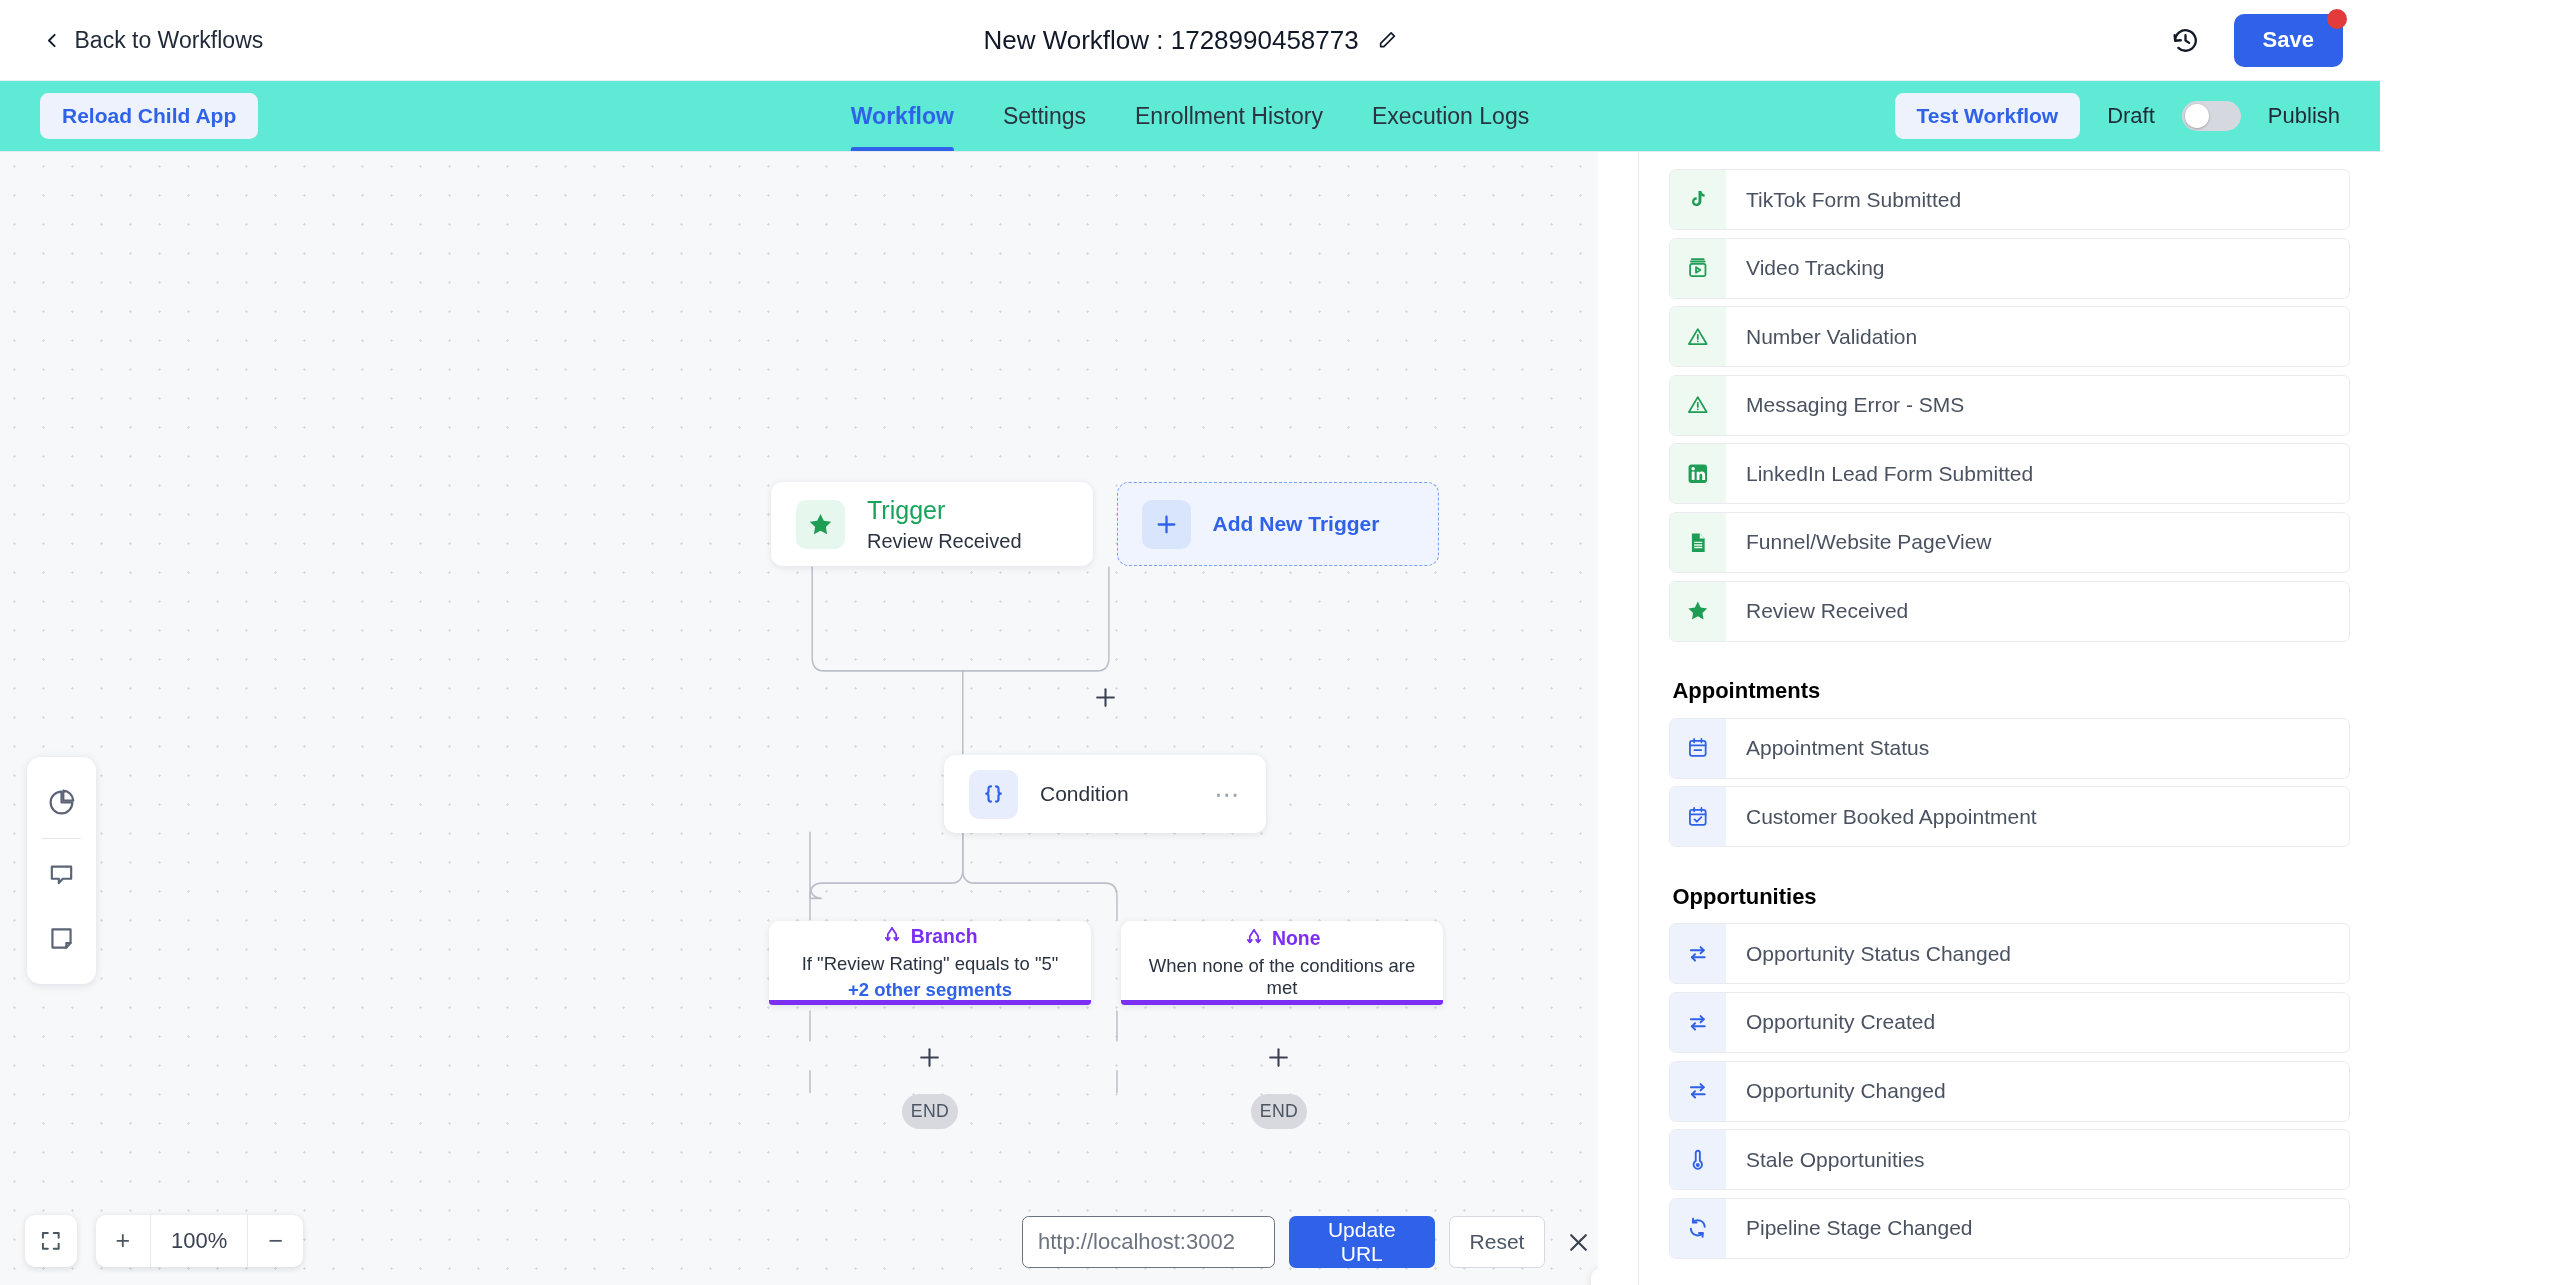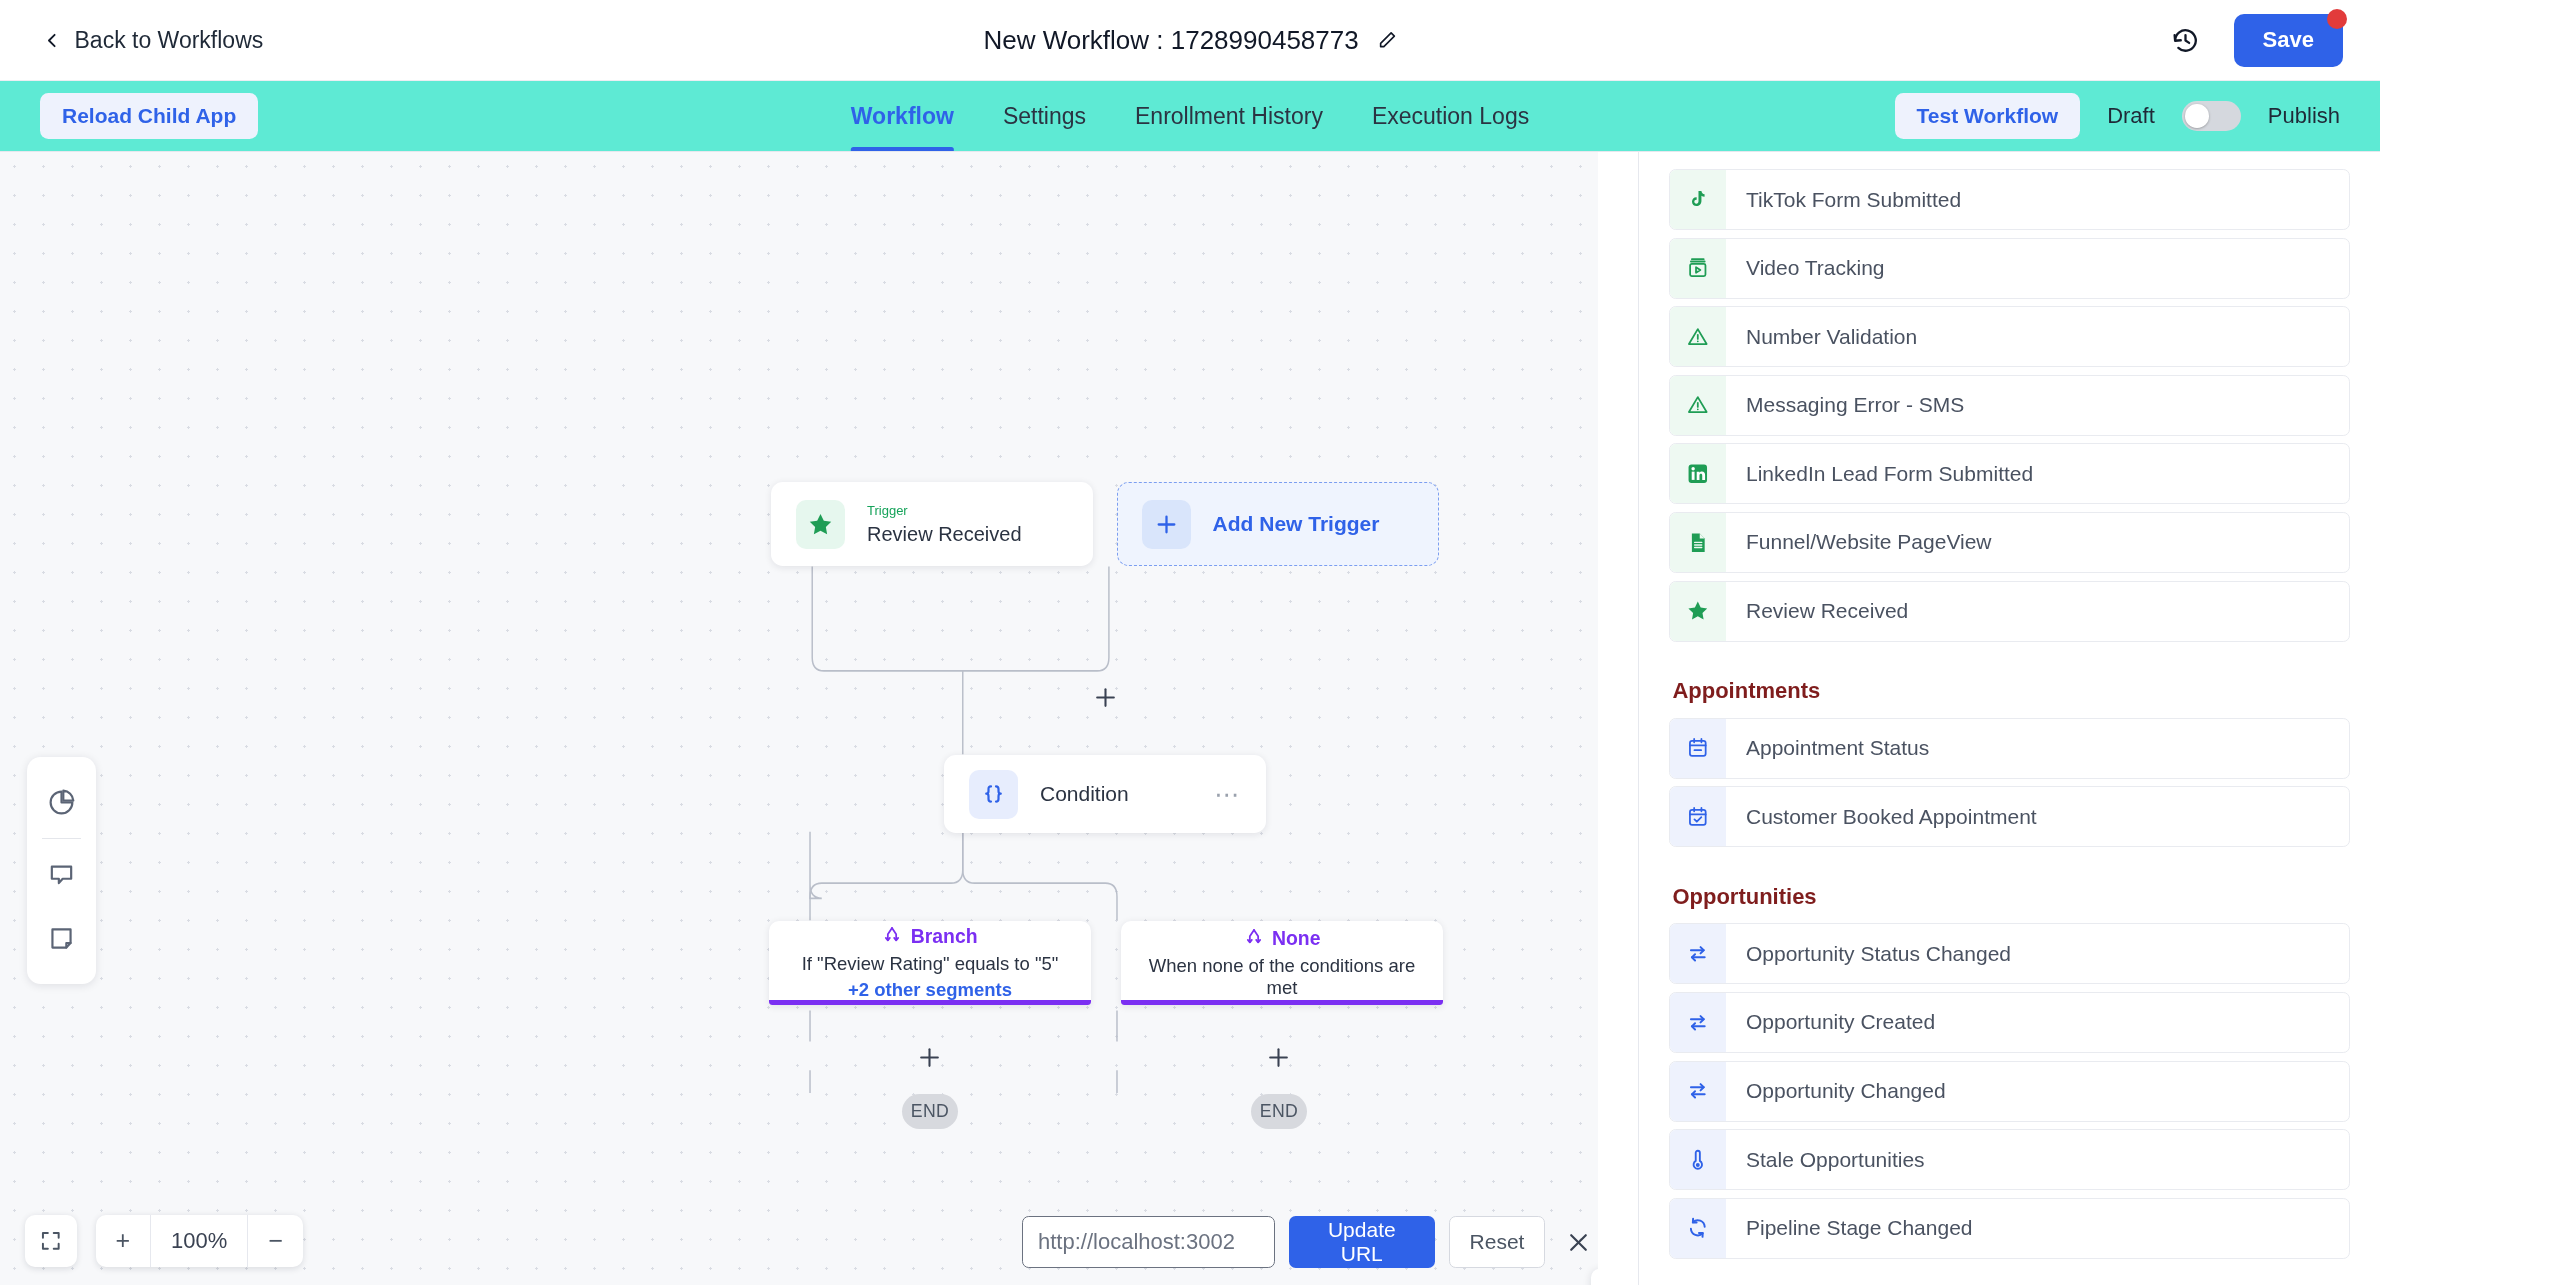--- a/index.html
+++ b/index.html
@@ -154,21 +154,21 @@
     display: flex; align-items: center; padding-left: 25px; gap: 22px;
   }
   .icon-sq {
     width: 49px; height: 49px; border-radius: 10px;
     display: flex; align-items: center; justify-content: center;
     flex: 0 0 49px;
   }
   .icon-sq.green { background: #e6f7ee; }
   .icon-sq.blue { background: #e7edfd; }
   .trig-texts { display: flex; flex-direction: column; gap: 5px; }
-  .trig-kind { font-size: 13px; color: #16a35a; font-weight: 400; }
+  .trig-kind { font-size: 25px; color: #16a35a; font-weight: 400; }
   .trig-name { font-size: 20px; color: #2b3342; }
 
   .node-addtrigger {
     position: absolute; left: 1117px; top: 330px; width: 322px; height: 84px;
     border: 1.7px dashed #7c9ef0; border-radius: 11.8px;
     background: #eff4fe;
     display: flex; align-items: center; padding-left: 23.6px; gap: 22px;
     cursor: pointer;
   }
   .plus-sq {
@@ -279,21 +279,21 @@
   .right-panel {
     width: 742px; flex: 0 0 742px;
     background: #fff;
     border-left: 0.8px solid #e6e8ee;
     padding: 0 30px;
     overflow: hidden;
     position: relative;
     margin-left: 40px;
   }
   .rp-section-title {
-    font-size: 22px; font-weight: 700; color: #7f1d1d;
+    font-size: 22px; font-weight: 700; color: #000000;
     padding: 29px 3.4px 13.5px;
   }
   .rp-item {
     display: flex; align-items: stretch;
     border: 0.8px solid #e9ebf0; border-radius: 6.7px;
     height: 61px; margin-bottom: 7.6px;
     cursor: pointer; overflow: hidden; background: #fff;
   }
   .rp-ico {
     width: 56px; flex: 0 0 56px;

